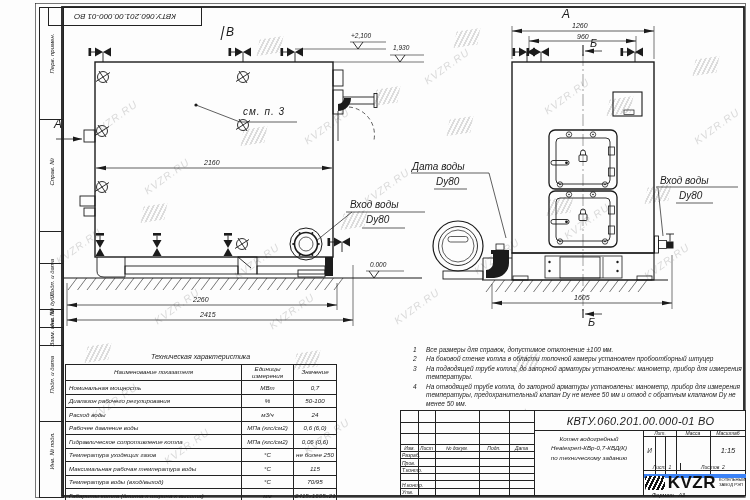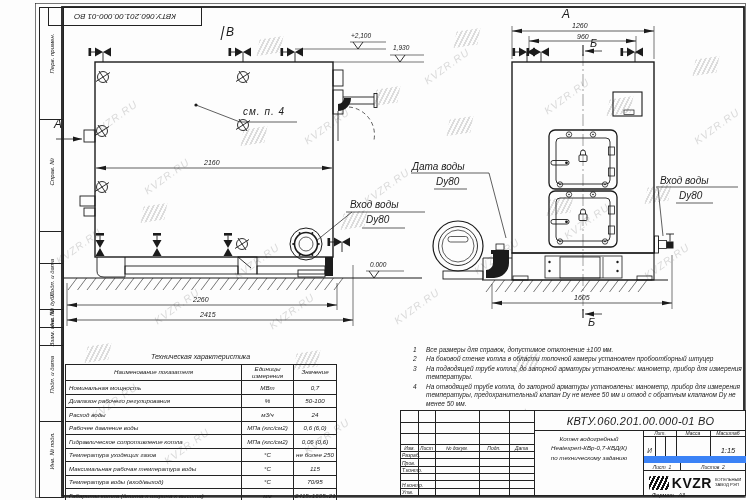--- a/index.html
+++ b/index.html
@@ -39,29 +39,29 @@
       background:#fdfdfd;z-index:3;font-style:italic}
   .tb .vl{position:absolute;top:0;bottom:0;width:1px;background:#222}
   .tb .hl{position:absolute;left:0;height:1px;background:#222}
   .tbl{position:absolute;left:0;top:0;width:133px;height:84px}
   .tbl .cell{position:absolute;font-size:5px;text-align:center;overflow:hidden;white-space:nowrap}
   .tbr{position:absolute;left:133px;top:0;width:211px;height:84px;border-left:1px solid #222}
   .desig{position:absolute;left:0;top:0;width:211px;height:19px;border-bottom:1px solid #222;
       display:flex;align-items:center;justify-content:center;font-size:11px;letter-spacing:.3px}
   .nameCell{position:absolute;left:0;top:19px;width:109px;height:65px;border-right:1px solid #222;
       text-align:center;font-size:6.2px;line-height:1.5;padding-top:4px;box-sizing:border-box}
-  .litGrid{position:absolute;left:109px;top:19px;width:102px;height:33px;border-bottom:7px solid #3b82f6;box-sizing:border-box}
+  .litGrid{position:absolute;left:109px;top:19px;width:102px;height:48px;border-bottom:4px solid #3b82f6;box-sizing:border-box}
   .litGrid .h{position:absolute;top:0;height:7px;font-size:5px;text-align:center;border-bottom:1px solid #222;box-sizing:border-box}
   .sheetRow{position:absolute;left:109px;top:52px;width:102px;height:8px;border-bottom:1px solid #222;
       box-sizing:border-box;font-size:5px}
   .orgCell{position:absolute;left:109px;top:60px;width:102px;height:24px;display:flex;
       align-items:center;justify-content:center;gap:3px;font-style:normal}
   .logoMark{width:20px;height:14px;background:
       repeating-linear-gradient(115deg,#111 0 2.2px,#fff 2.2px 4px);border-radius:2px}
-  .logoTxt{font-weight:bold;font-size:14px;letter-spacing:.5px;color:#111}
+  .logoTxt{font-weight:bold;font-size:17px;letter-spacing:.5px;color:#111}
   .orgSmall{font-size:4.2px;line-height:1.15;color:#111}
 </style>
 </head>
 <body>
 
 <div class="page">
 
   <span class="wm" style="left:88px;top:112px">KVZR.RU</span>
   <span class="wm" style="left:140px;top:170px">KVZR.RU</span>
   <span class="wm" style="left:52px;top:240px">KVZR.RU</span>
@@ -326,21 +326,21 @@
       <line x1="676" y1="203" x2="713" y2="203" stroke-width="0.7"></line>
       <line x1="658" y1="188" x2="663" y2="236" stroke-width="0.7"></line>
     </g>
   </svg>
 
   <div class="t z3" style="left:54px;top:118px;font-size:12px">А</div>
   <div class="t z3" style="left:226px;top:26px;font-size:12px">В</div>
   <div class="t z3" style="left:562px;top:8px;font-size:12px">А</div>
   <div class="t z3" style="left:590px;top:38px;font-size:11px">Б</div>
   <div class="t z3" style="left:588px;top:317px;font-size:11px">Б</div>
-  <div class="t z3" style="left:243px;top:107px;font-size:10px;letter-spacing:1px">см. п. 4</div>
+  <div class="t z3" style="left:243px;top:107px;font-size:10px;letter-spacing:1px">см. п. 3</div>
   <div class="t z3" style="left:204px;top:159px;font-size:7px">2160</div>
   <div class="t z3" style="left:193px;top:296px;font-size:7px">2260</div>
   <div class="t z3" style="left:200px;top:311px;font-size:7px">2415</div>
   <div class="t z3" style="left:572px;top:22px;font-size:7px">1260</div>
   <div class="t z3" style="left:577px;top:33px;font-size:7px">960</div>
   <div class="t z3" style="left:574px;top:294px;font-size:7px">1605</div>
   <div class="t z3" style="left:351px;top:33px;font-size:6.5px">+2,100</div>
   <div class="t z3" style="left:393px;top:45px;font-size:6.5px">1,930</div>
   <div class="t z3" style="left:370px;top:262px;font-size:6.5px">0.000</div>
   <div class="t z3" style="left:350px;top:200px;font-size:10px">Вход воды</div>

